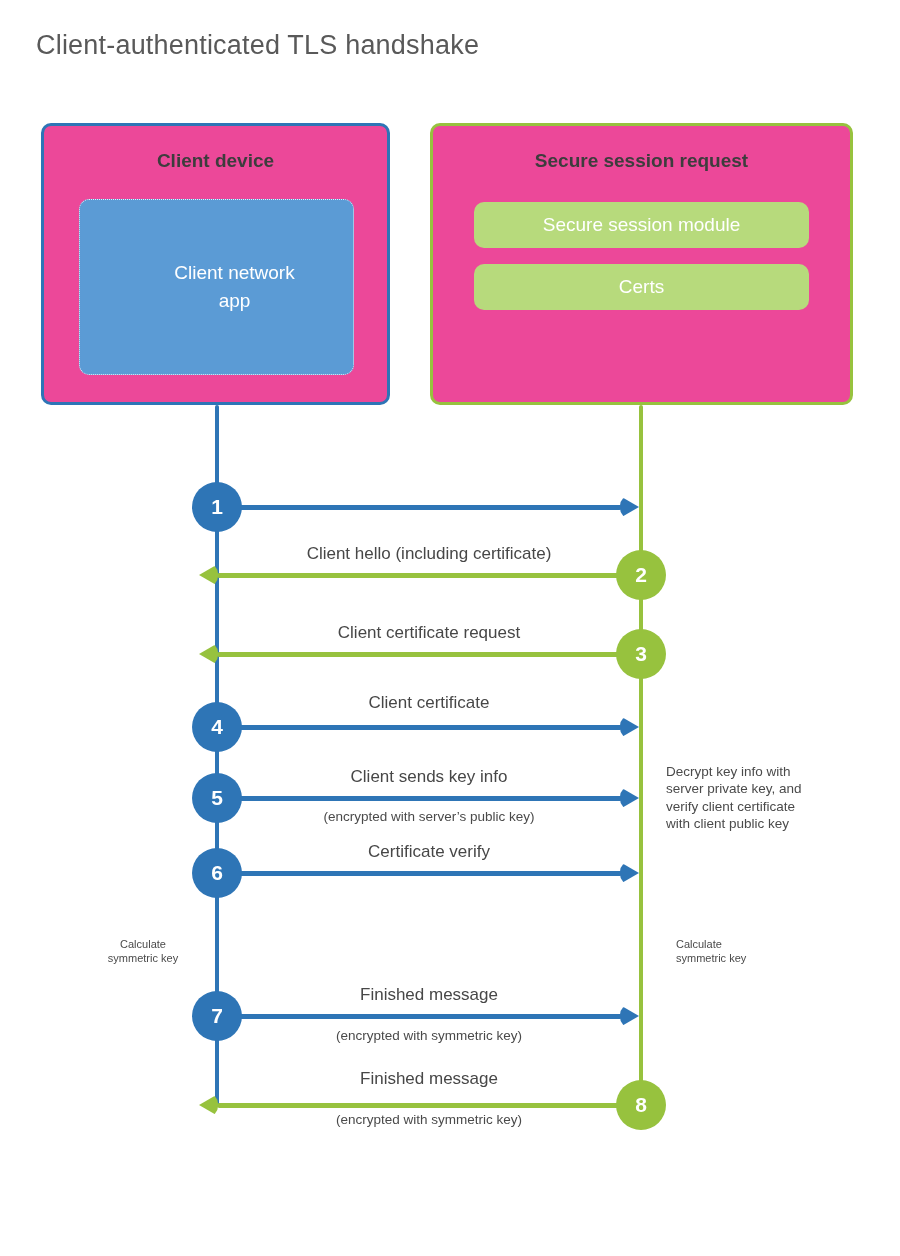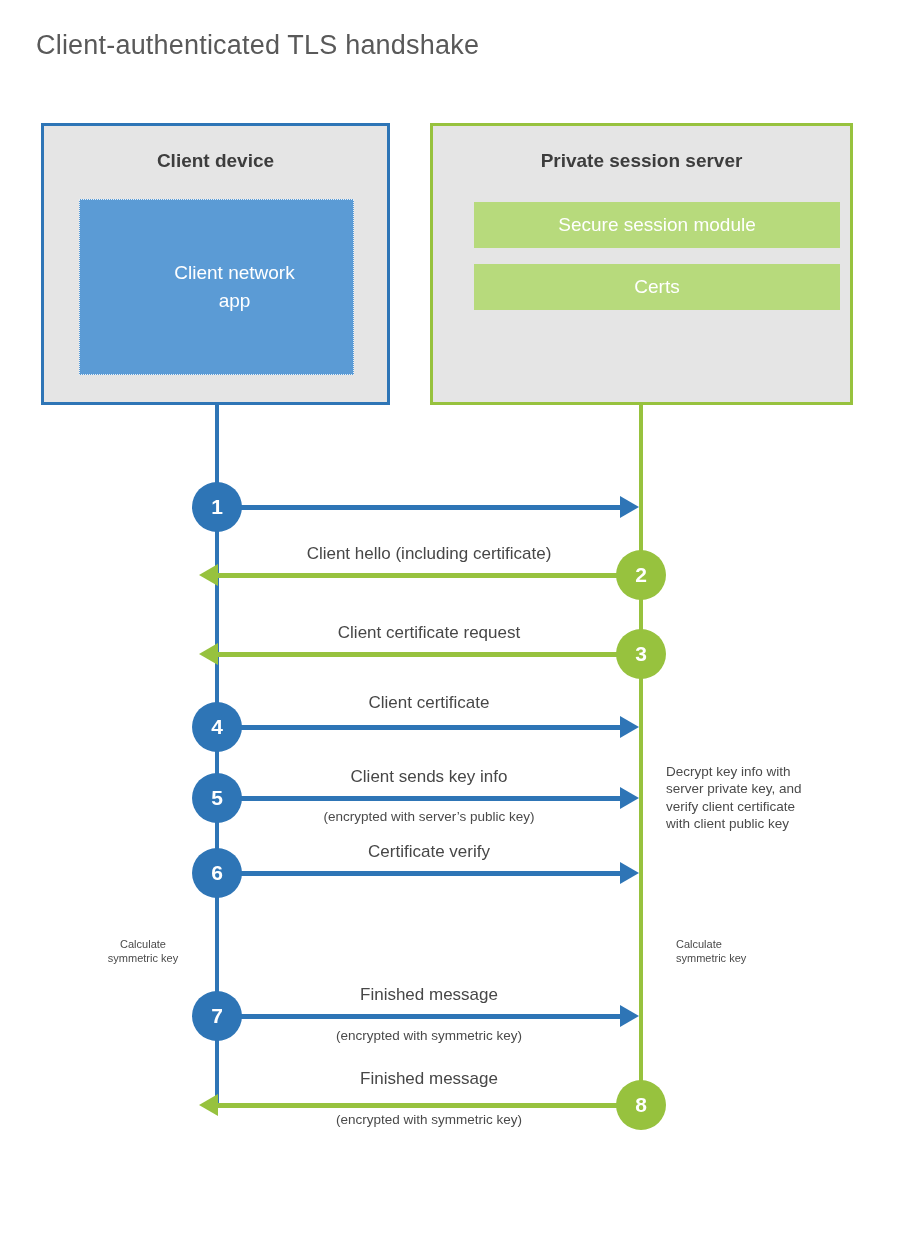--- a/index.html
+++ b/index.html
@@ -1,36 +1,36 @@
 <!DOCTYPE html>
 <html><head>
 <meta charset="utf-8">
 <style>
-  * { margin: 0; padding: 0; box-sizing: border-box; }
+  * { margin: 0; padding: 0; box-sizing: border-box; border-radius: 10px; }
   html, body { background: #ffffff; }
   body { font-family: "Liberation Sans", sans-serif; }
   #canvas {
     position: relative;
     width: 900px;
     height: 1256px;
     background: #ffffff;
     overflow: hidden;
   }
   .abs { position: absolute; }
 
   
   #page-title {
     left: 36px; top: 30px; width: 700px;
     font-size: 27px; font-weight: 300; color: #595959;
     letter-spacing: 0.2px;
     font-family: "Liberation Sans", sans-serif;
   }
 
   
-  .actor-box { background: #e5e5e5; }
+  .actor-box { background: #ec4899; }
   #client-box {
     left: 41px; top: 123px; width: 349px; height: 282px;
     border: 3px solid #2e75b6;
   }
   #server-box {
     left: 430px; top: 123px; width: 423px; height: 282px;
     border: 3px solid #97c23e;
   }
   .actor-title {
     position: absolute; left: 0; top: 24px; width: 100%;
@@ -38,21 +38,21 @@
   }
   #client-app {
     position: absolute; left: 35px; top: 73px; width: 275px; height: 176px;
     background: #5b9bd5;
     border: 1px dotted rgba(255,255,255,0.85);
     display: flex; align-items: center; justify-content: center;
     color: #ffffff; font-size: 19px; text-align: center;
     white-space: pre-line; line-height: 1.45; padding-left: 36px;
   }
   .server-bar {
-    position: absolute; left: 41px; width: 366px; height: 46px;
+    position: absolute; left: 41px; width: 335px; height: 46px;
     background: #b7da7c;
     display: flex; align-items: center; justify-content: center;
     color: #ffffff; font-size: 19px;
   }
   #server-bar-0 { top: 76px; }
   #server-bar-1 { top: 138px; }
   #server-bar-2 { top: 199px; }
 
   
   .lifeline { width: 4px; }
@@ -102,21 +102,21 @@
 
   <h1 id="page-title" class="abs">Client-authenticated TLS handshake</h1>
 
   <div id="client-box" class="abs actor-box">
     <div class="actor-title">Client device</div>
     <div id="client-app">Client network
 app</div>
   </div>
 
   <div id="server-box" class="abs actor-box">
-    <div class="actor-title">Private session server</div>
+    <div class="actor-title">Secure session request</div>
     <div id="server-bar-0" class="server-bar">Secure session module</div>
     <div id="server-bar-1" class="server-bar">Certs</div>
   </div>
 
   <div id="client-lifeline" class="abs lifeline"></div>
   <div id="server-lifeline" class="abs lifeline"></div>
 
   <div class="abs msg-line line-blue" style="left:220px; top:505px; width:402px"></div>
   <div class="abs msg-head head-right-blue" style="left:620px; top:496px"></div>
   <div class="abs step-circle circle-blue" style="left:192px; top:482px">1</div>

